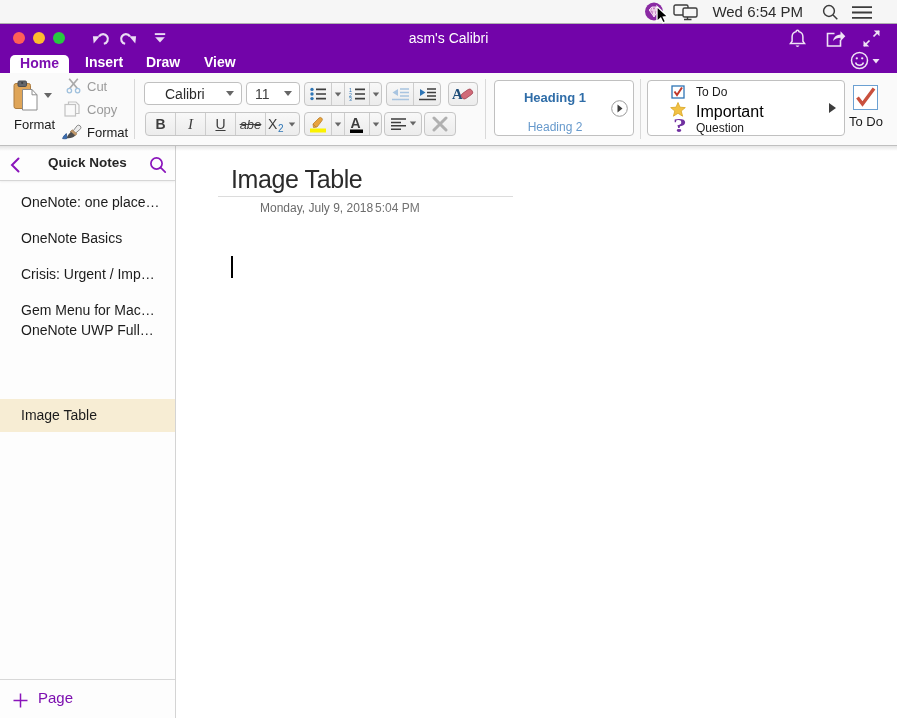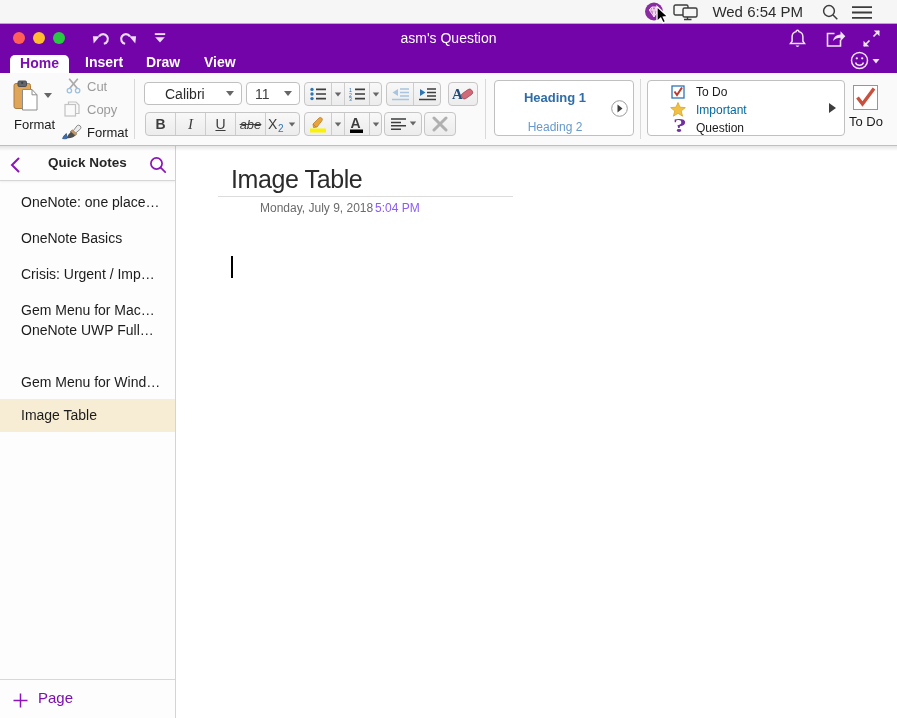--- a/index.html
+++ b/index.html
@@ -115,21 +115,21 @@
     <circle cx="9.5" cy="9.5" r="8" fill="none" stroke="#efe3f5" stroke-width="1.5"></circle>
     <circle cx="6.8" cy="7.3" r="1.15" fill="#efe3f5"></circle>
     <circle cx="12.2" cy="7.3" r="1.15" fill="#efe3f5"></circle>
     <path d="M5.5 11.5 a4.3 4.3 0 0 0 8 0" fill="none" stroke="#efe3f5" stroke-width="1.5"></path>
     <path d="M22.5 8 h7 l-3.5 4.5 Z" fill="#efe3f5"></path>
   </svg>
 </div>
 <div id="tlr" class="abs tl"></div>
 <div id="tly" class="abs tl"></div>
 <div id="tlg" class="abs tl"></div>
-<div id="nbtitle" class="abs">asm's Question</div>
+<div id="nbtitle" class="abs">asm's Calibri</div>
 <div id="tabhome" class="abs tab">Home</div>
 <div class="abs tab" style="left:85px;">Insert</div>
 <div class="abs tab" style="left:146px;">Draw</div>
 <div class="abs tab" style="left:204px;">View</div>
 <div id="ribbon" class="abs">
 
   <svg class="abs" style="left:13px;top:7px;" width="25" height="31" viewBox="0 0 25 31">
     <rect x="1" y="3.5" width="16.5" height="25" rx="2" fill="#dfa558" stroke="#ad7d40" stroke-width="1"></rect>
     <rect x="5" y="1" width="8.5" height="5.5" rx="1.2" fill="#63666b" stroke="#4a4d52" stroke-width="1"></rect>
     <circle cx="9.2" cy="2.9" r="1.1" fill="#3c3f44"></circle>
@@ -299,21 +299,21 @@
 
   <div class="box" style="left:647px;top:7px;width:196px;height:54px;">
     <svg class="abs" style="left:23px;top:4px;" width="14" height="14" viewBox="0 0 14 14">
       <rect x="1" y="1" width="12" height="12" fill="#fff" stroke="#2e75b5" stroke-width="1.3"></rect>
       <path d="M3.5 6.5 L6 10 L11 2.5" fill="none" stroke="#c0392b" stroke-width="2"></path>
     </svg>
     <div class="abs" style="left:48px;top:4px;font-size:12px;color:#1a1a1a;">To Do</div>
     <svg class="abs" style="left:22px;top:21px;" width="16" height="15" viewBox="0 0 16 15">
       <path d="M8 0.5 L10 5.2 L15.3 5.6 L11.2 9 L12.6 14.2 L8 11.3 L3.4 14.2 L4.8 9 L0.7 5.6 L6 5.2 Z" fill="#f2c144" stroke="#d8a520" stroke-width="0.8"></path>
     </svg>
-    <div class="abs" style="left:48px;top:22px;font-size:12px;color:#0369a1;">Important</div>
+    <div class="abs" style="left:48px;top:22px;font-size:16px;color:#000000;">Important</div>
     <div class="abs" style="left:25px;top:34px;font-size:19px;font-weight:700;color:#7030a0;font-family:'Liberation Serif',serif;transform:scaleX(1.45);transform-origin:left;">?</div>
     <div class="abs" style="left:48px;top:40px;font-size:12px;color:#1a1a1a;">Question</div>
     <svg class="abs" style="right:8px;top:22px;" width="8" height="10" viewBox="0 0 8 10">
         <path d="M1 0 L8 5 L1 10 Z" fill="#3d3d3d"></path>
       </svg>
   </div>
 
   <div class="abs" style="left:853px;top:12px;width:23px;height:23px;border:1px solid #6ba0d2;background:#fff;">
     <svg class="abs" style="left:0px;top:-1px;" width="23" height="24" viewBox="0 0 23 24">
       <path d="M3.5 12.5 L8.5 19 L20 3.5" fill="none" stroke="#c9503d" stroke-width="3.4"></path>
@@ -331,28 +331,27 @@
     <svg class="abs" style="left:149px;top:10px;" width="18" height="18" viewBox="0 0 18 18">
       <circle cx="7.5" cy="7.5" r="5.6" fill="none" stroke="#8a15bb" stroke-width="1.7"></circle>
       <path d="M11.7 11.7 L16.2 16.2" stroke="#8a15bb" stroke-width="1.7" stroke-linecap="round"></path>
     </svg>
   </div>
   <div class="sbitem" style="top:38px;">OneNote: one place…</div>
   <div class="sbitem" style="top:74px;">OneNote Basics</div>
   <div class="sbitem" style="top:110px;">Crisis: Urgent / Imp…</div>
   <div class="sbitem" style="top:146px;">Gem Menu for Mac…</div>
   <div class="sbitem" style="top:166px;">OneNote UWP Full…</div>
-  <div class="sbitem" style="top:218px;">Gem Menu for Wind…</div>
   <div class="sbitem" id="sbsel" style="top:254px;">Image Table</div>
   <div id="sbfoot">
     <svg class="abs" style="left:13px;top:13px;" width="15" height="15" viewBox="0 0 15 15">
       <path d="M7.5 0.5 V14.5 M0.5 7.5 H14.5" stroke="#8a15bb" stroke-width="1.5"></path>
     </svg>
     <div class="abs" style="left:38px;top:9px;">Page</div>
   </div>
 </div>
 <div id="canvas" class="abs">
   <div id="ptitle" class="abs">Image Table</div>
   <div id="punder" class="abs"></div>
   <div id="pdate" class="abs">Monday, July 9, 2018</div>
-    <div class="abs" style="left:199px;top:55px;font-size:12px;color:#8b5cf6;">5:04 PM</div>
+    <div class="abs" style="left:199px;top:55px;font-size:12px;color:#737373;">5:04 PM</div>
   <div id="cursor" class="abs"></div>
 </div>
 
 </body></html>

